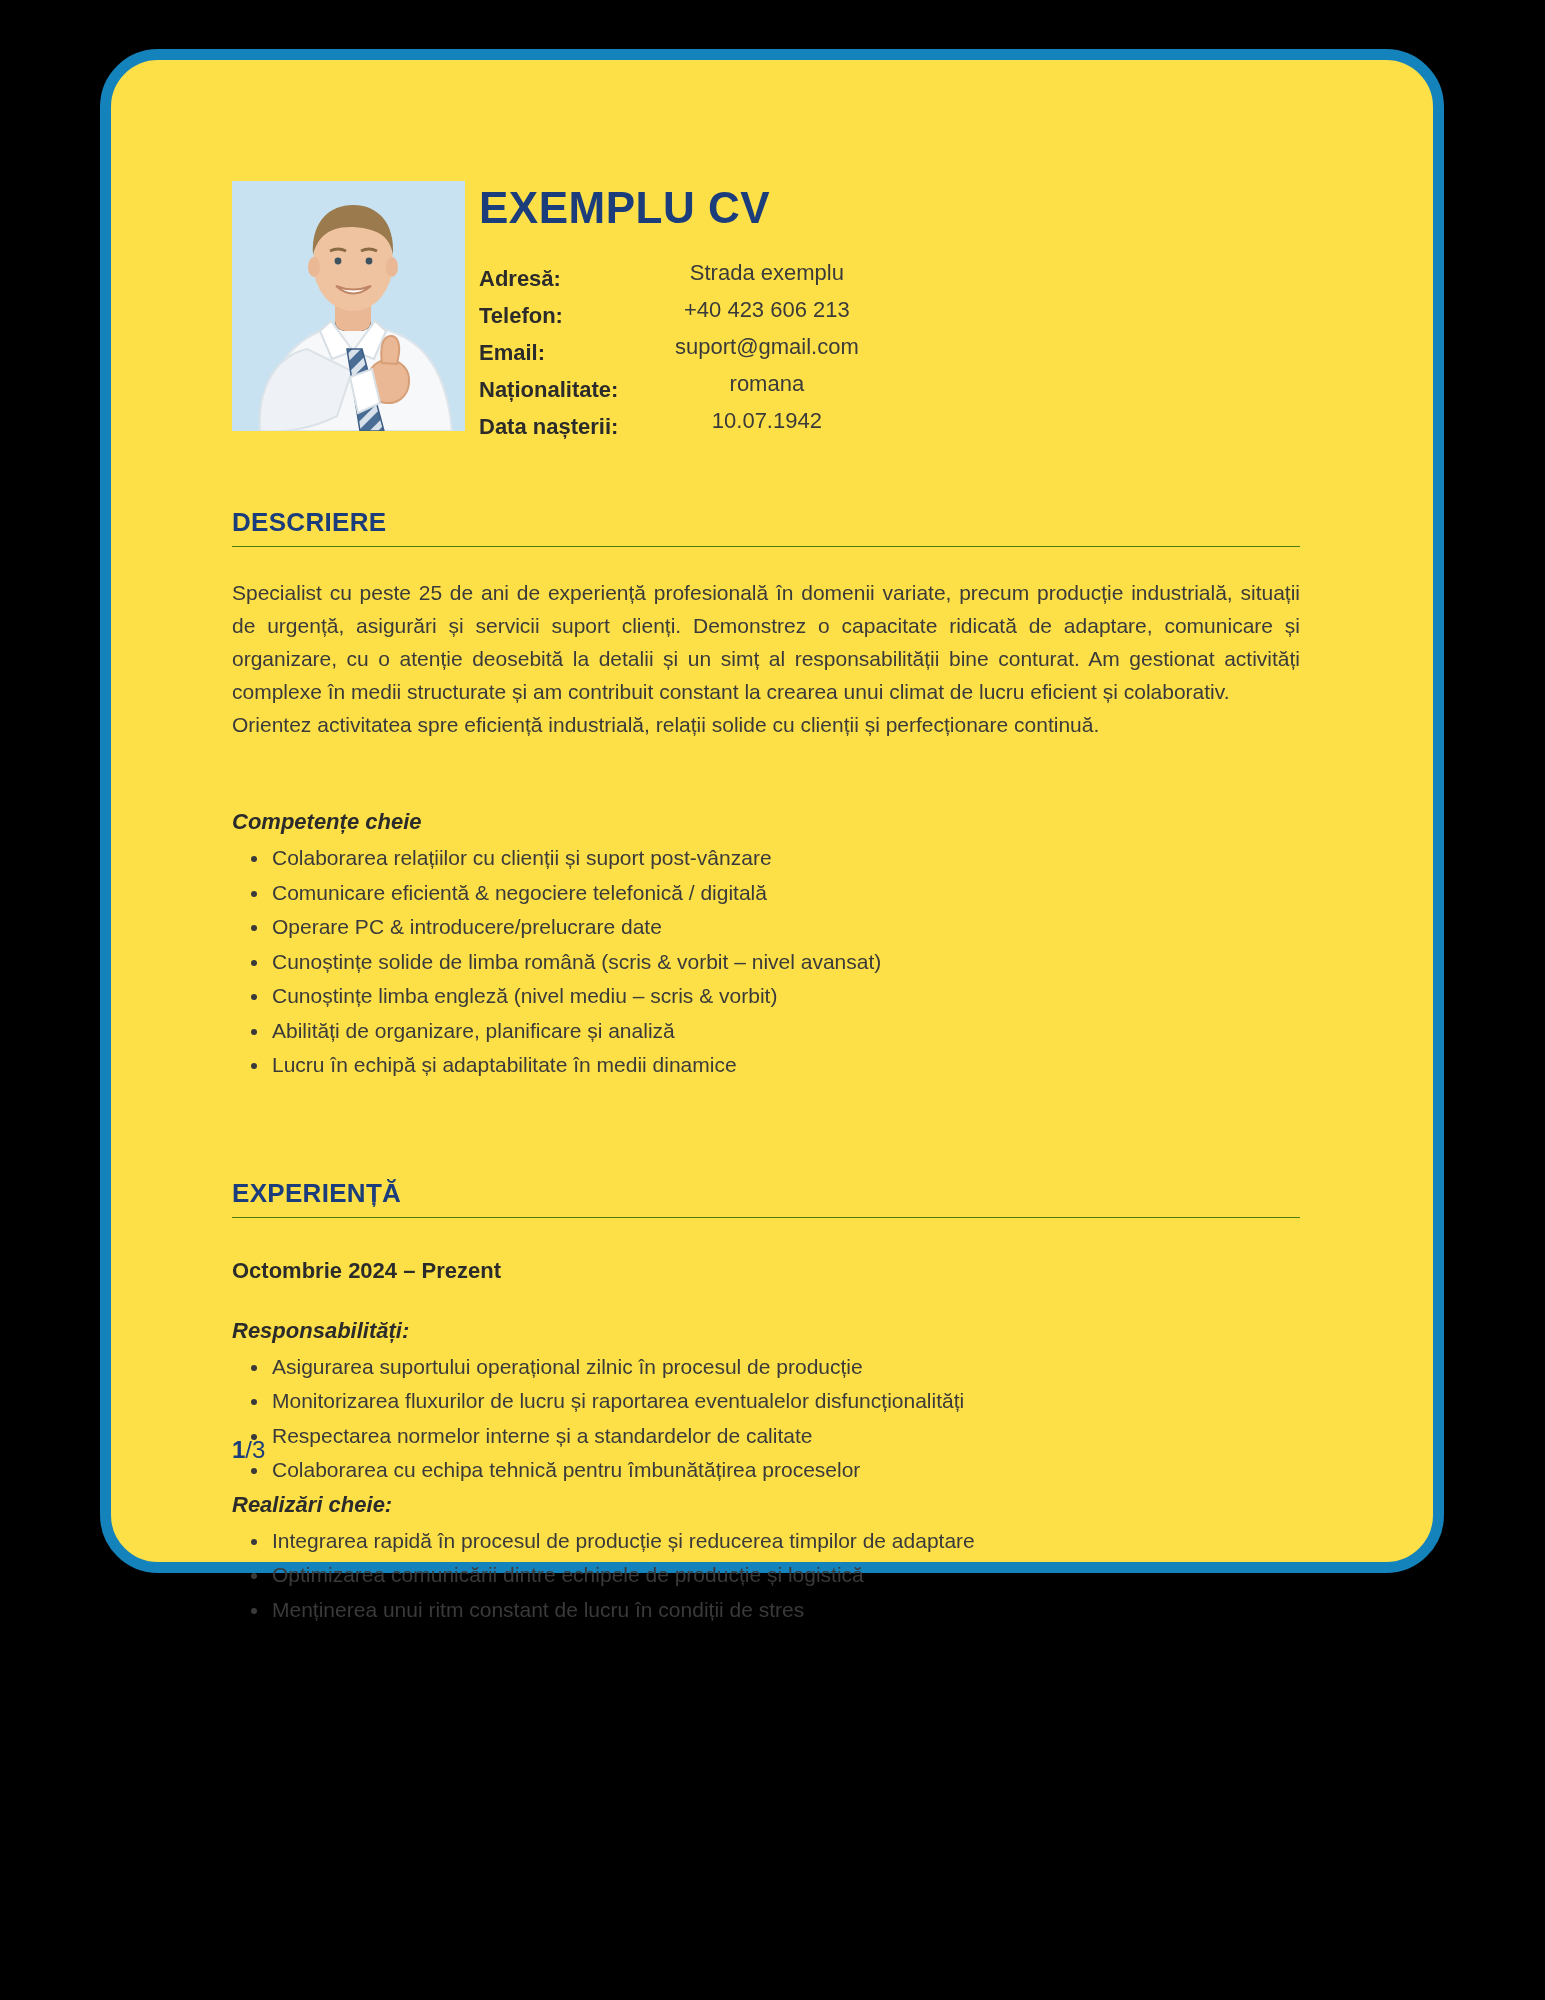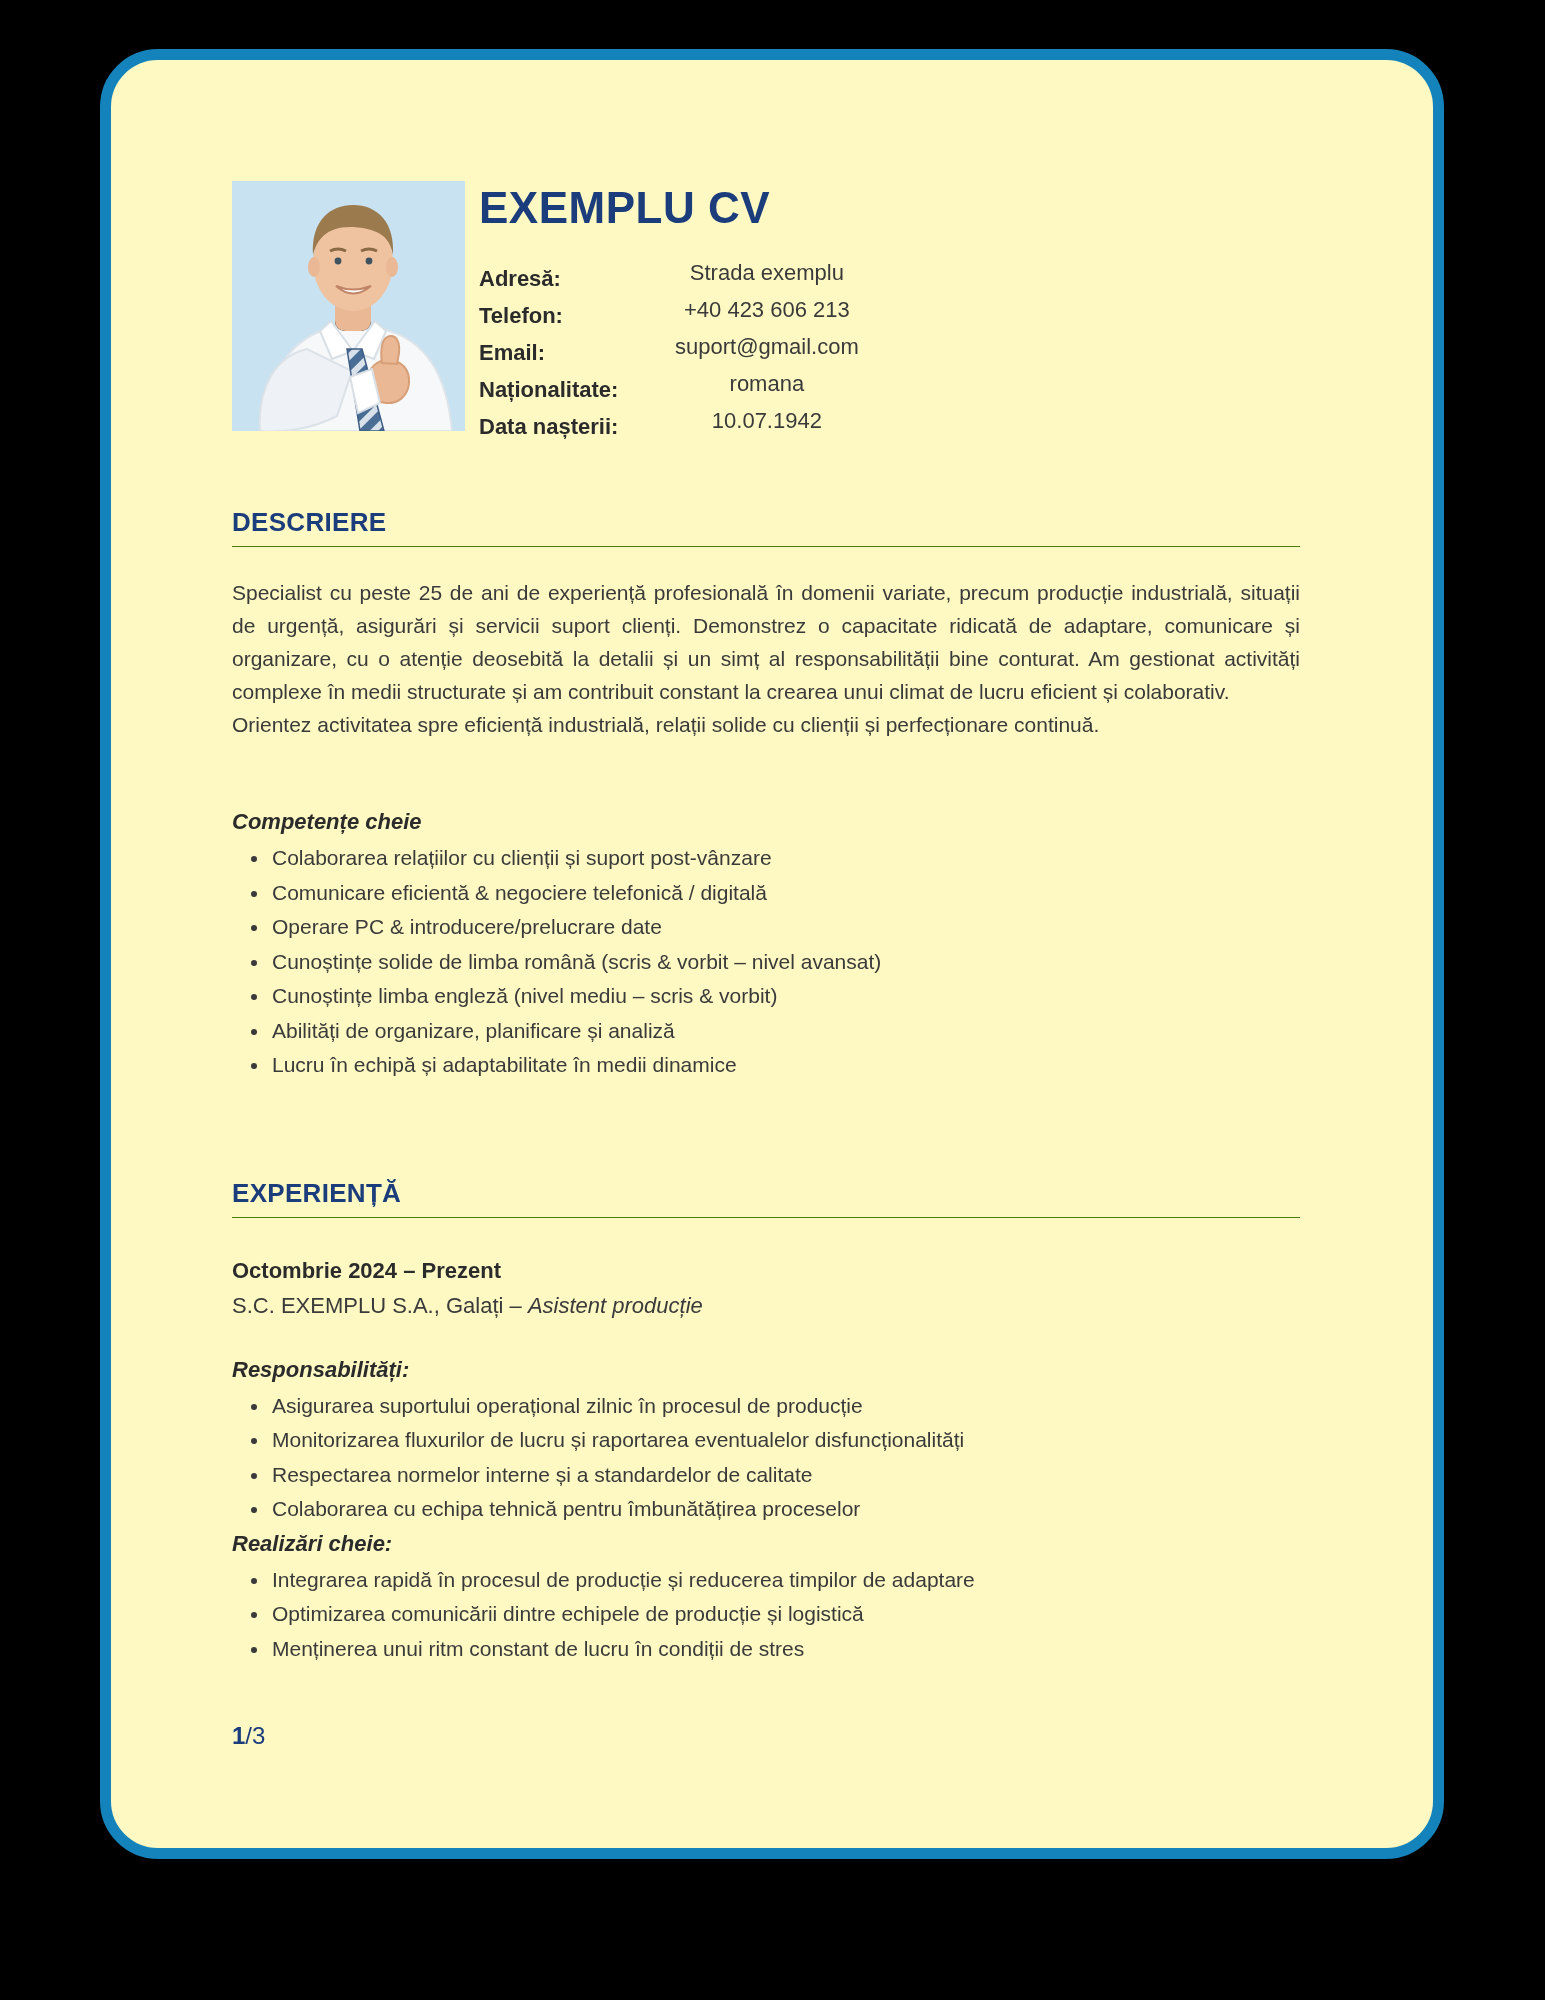--- a/index.html
+++ b/index.html
@@ -8,23 +8,23 @@
     background: #000000;
     width: 1545px;
     height: 2000px;
     font-family: "Liberation Sans", "DejaVu Sans", sans-serif;
   }
   .page {
     position: absolute;
     left: 100px;
     top: 49px;
     width: 1344px;
-    height: 1810px;
+    height: 1524px;
     box-sizing: border-box;
-    background: #fef9c3;
+    background: #fde047;
     border: 11px solid #1583bb;
     border-radius: 58px;
   }
   .content {
     position: relative;
     box-sizing: border-box;
     width: 100%;
     height: 100%;
     padding: 121px 133px 0 121px;
   }
@@ -228,23 +228,20 @@
           <li>Cunoștințe limba engleză (nivel mediu – scris &amp; vorbit)</li>
           <li>Abilități de organizare, planificare și analiză</li>
           <li>Lucru în echipă și adaptabilitate în medii dinamice</li>
         </ul>
       </div>
     </div>
 
     <div class="section-experienta">
       <h2 class="section-heading">EXPERIENȚĂ</h2>
       <div class="period-line">Octombrie 2024 – Prezent</div>
-      <div class="company-line">
-        <span>S.C. EXEMPLU S.A., Galați – </span><em>Asistent producție</em>
-      </div>
 
       <h3 class="sub-heading resp-heading">Responsabilități:</h3>
       <ul class="bullets">
         <li>Asigurarea suportului operațional zilnic în procesul de producție</li>
         <li>Monitorizarea fluxurilor de lucru și raportarea eventualelor disfuncționalități</li>
         <li>Respectarea normelor interne și a standardelor de calitate</li>
         <li>Colaborarea cu echipa tehnică pentru îmbunătățirea proceselor</li>
       </ul>
 
       <h3 class="sub-heading">Realizări cheie:</h3>

